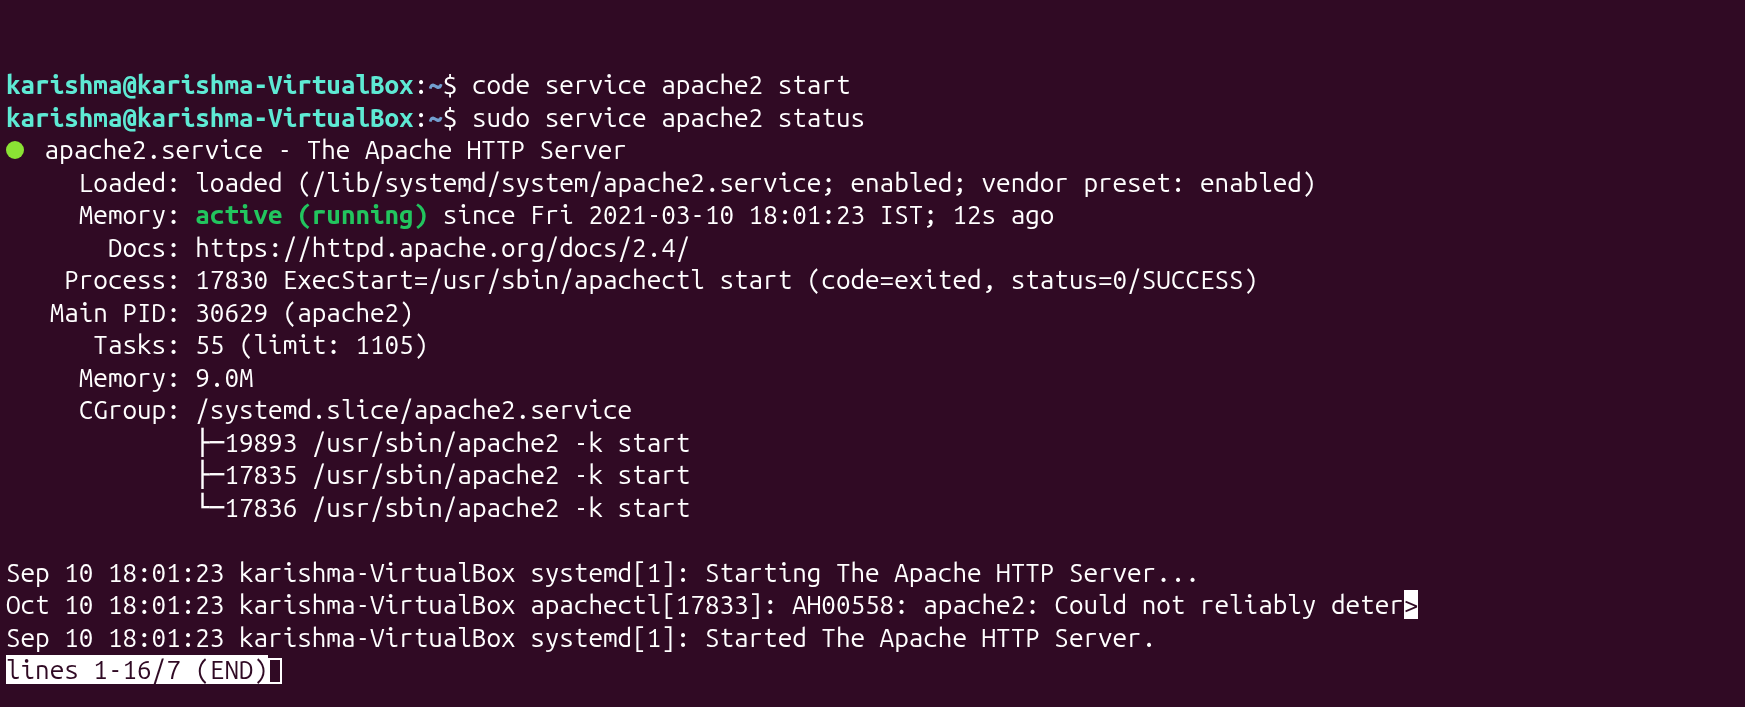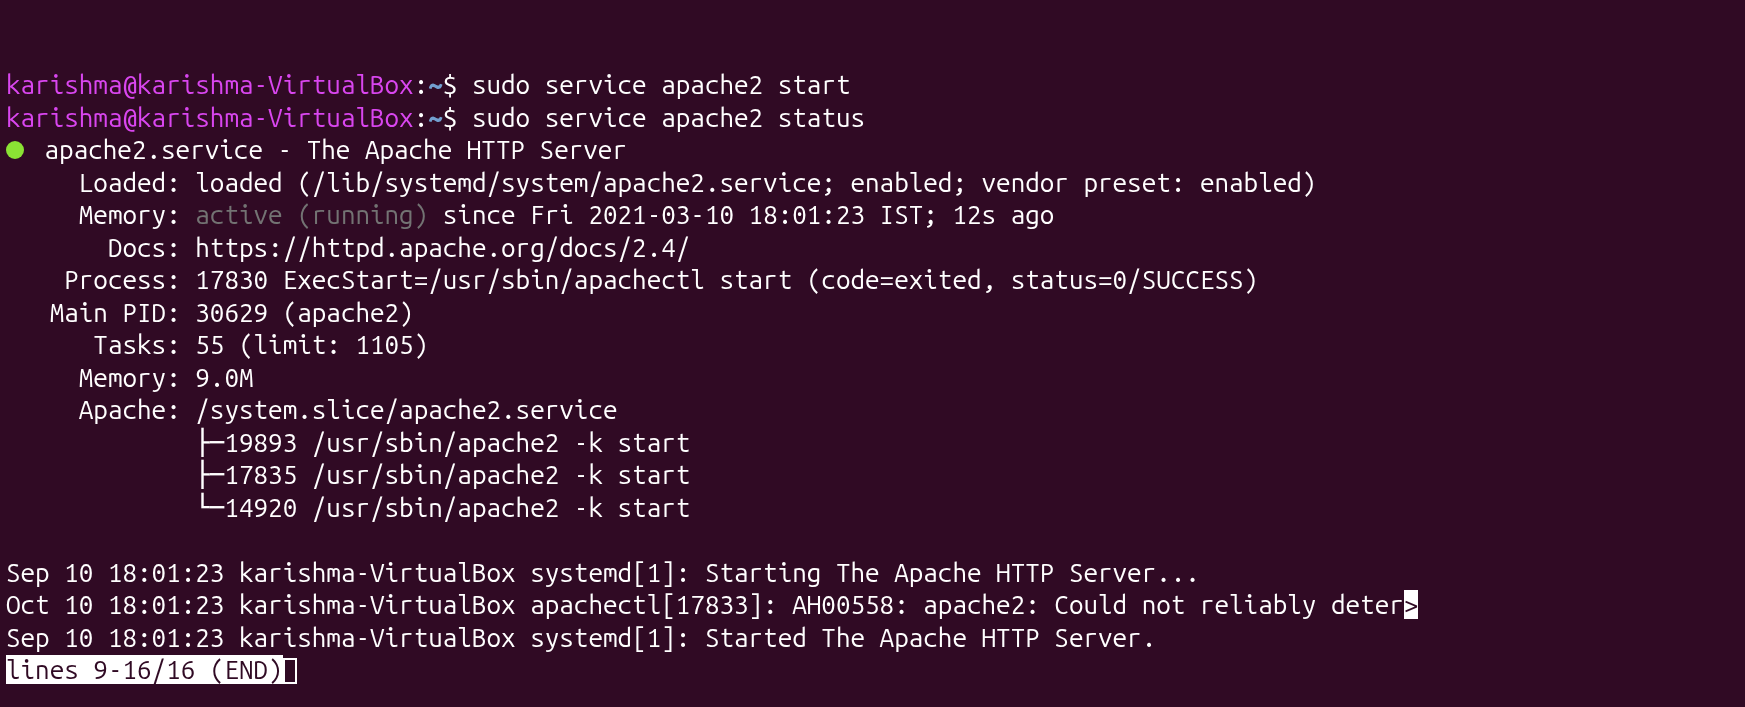--- a/index.html
+++ b/index.html
@@ -9,23 +9,23 @@
     color: #ffffff;
     font-family: "Ubuntu Mono", "DejaVu Sans Mono", "Courier New", monospace;
     font-size: 26px;
     line-height: 1.25;
     white-space: pre;
     overflow: hidden;
     width: 1745px;
     height: 707px;
     box-sizing: border-box;
   }
-  .user { color: #d946ef; font-weight: normal; }
+  .user { color: #5eead4; font-weight: bold; }
   .path { color: #729fcf; font-weight: bold; }
-  .active-running { color: #737373; font-weight: normal; }
+  .active-running { color: #22c55e; font-weight: bold; }
   .dot {
     display:inline-block;
     width:18px; height:18px;
     background:#8ae234;
     border-radius:50%;
     vertical-align:middle;
     margin-right:6px;
     margin-top:-4px;
   }
   .invert {
@@ -36,32 +36,32 @@
     display:inline-block;
     width:14px; height:26px;
     border:2px solid #ffffff;
     box-sizing:border-box;
     vertical-align:text-bottom;
   }
 </style>
 </head>
 <body>
 
-<div><span><span class="user">karishma@karishma-VirtualBox</span><span>:</span><span class="path">~</span><span>$ </span><span>sudo service apache2 start</span></span>
+<div><span><span class="user">karishma@karishma-VirtualBox</span><span>:</span><span class="path">~</span><span>$ </span><span>code service apache2 start</span></span>
 <span><span class="user">karishma@karishma-VirtualBox</span><span>:</span><span class="path">~</span><span>$ </span><span>sudo service apache2 status</span></span>
 <span><span class="dot"></span><span> apache2.service - The Apache HTTP Server</span></span>
 <span>     Loaded: loaded (/lib/systemd/system/apache2.service; enabled; vendor preset: enabled)</span>
 <span><span>     Memory: </span><span class="active-running">active (running)</span><span> since Fri 2021-03-10 18:01:23 IST; 12s ago</span></span>
 <span>       Docs: https://httpd.apache.org/docs/2.4/</span>
 <span>    Process: 17830 ExecStart=/usr/sbin/apachectl start (code=exited, status=0/SUCCESS)</span>
 <span>   Main PID: 30629 (apache2)</span>
 <span>      Tasks: 55 (limit: 1105)</span>
 <span>     Memory: 9.0M</span>
-<span>     Apache: /system.slice/apache2.service</span>
+<span>     CGroup: /systemd.slice/apache2.service</span>
 <span>             ├─19893 /usr/sbin/apache2 -k start</span>
 <span>             ├─17835 /usr/sbin/apache2 -k start</span>
-<span>             └─14920 /usr/sbin/apache2 -k start</span>
+<span>             └─17836 /usr/sbin/apache2 -k start</span>
 
 <span>Sep 10 18:01:23 karishma-VirtualBox systemd[1]: Starting The Apache HTTP Server...</span>
 <span><span>Oct 10 18:01:23 karishma-VirtualBox apachectl[17833]: AH00558: apache2: Could not reliably deter</span><span class="invert">&gt;</span></span>
 <span>Sep 10 18:01:23 karishma-VirtualBox systemd[1]: Started The Apache HTTP Server.</span>
-<span><span class="invert">lines 9-16/16 (END)</span><span class="cursor"></span></span></div>
+<span><span class="invert">lines 1-16/7 (END)</span><span class="cursor"></span></span></div>
 
 
 </body></html>

